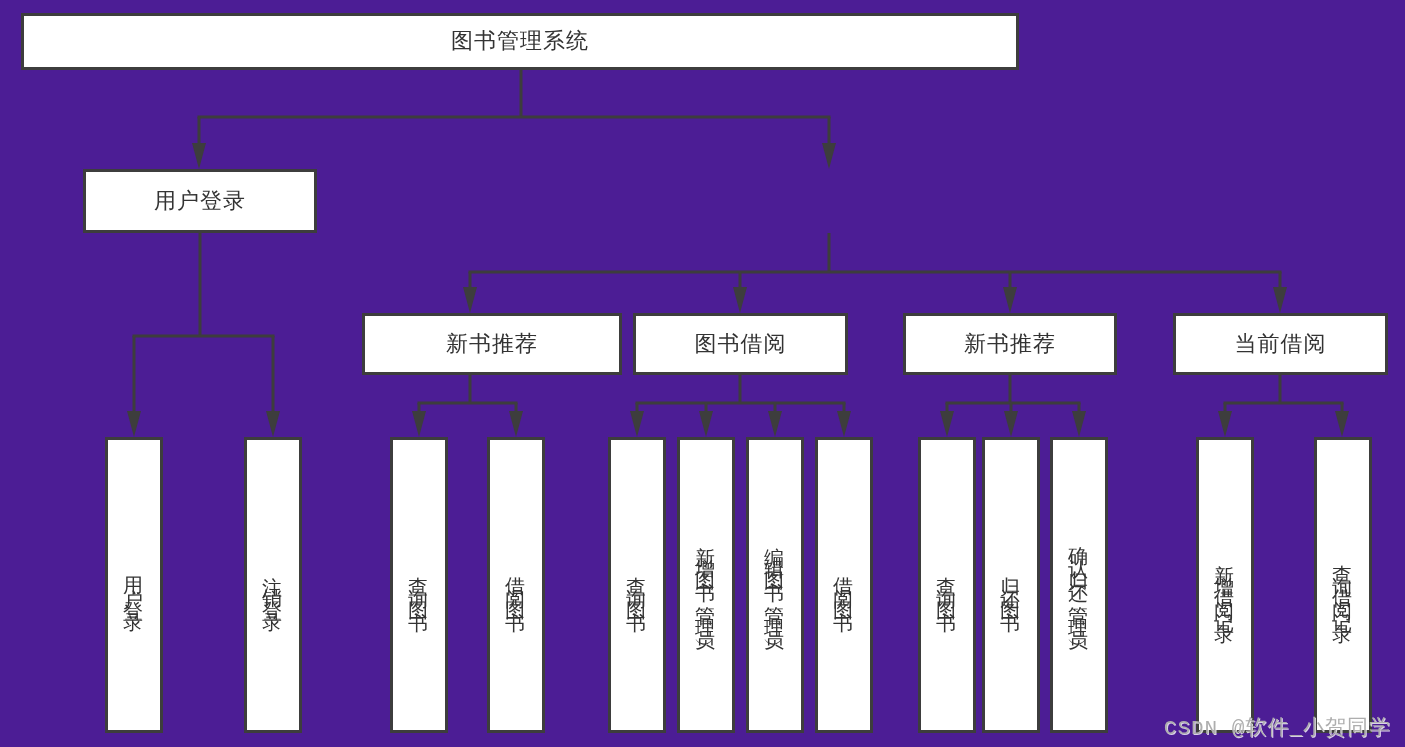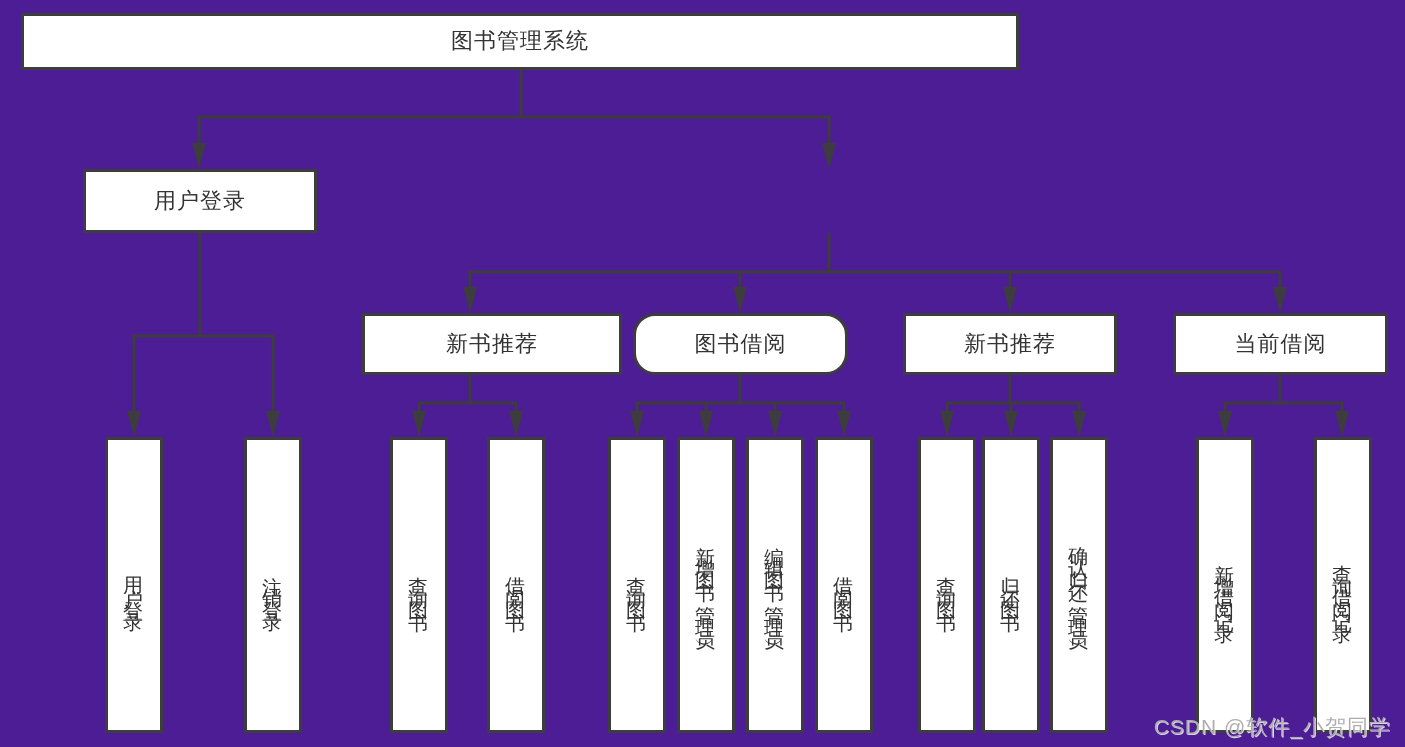--- a/index.html
+++ b/index.html
@@ -48,21 +48,21 @@
     letter-spacing: 12px;
     white-space: nowrap;
   }
   
   .n-root   { left: 21px;  top: 13px;  width: 998px; height: 57px; }
   
   .n-login  { left: 83px;  top: 169px; width: 234px; height: 64px; }
   .n-mgmt   { left: 712px; top: 169px; width: 234px; height: 64px; }
   
   .n-rec    { left: 362px;  top: 313px; width: 260px; height: 62px; }
-  .n-borrow { left: 633px;  top: 313px; width: 215px; height: 62px; border-radius: 22px; }
+  .n-borrow { left: 633px;  top: 313px; width: 215px; height: 62px; }
   .n-cur    { left: 903px;  top: 313px; width: 214px; height: 62px; }
   .n-log    { left: 1173px; top: 313px; width: 215px; height: 62px; }
   
   .leaf { width: 58px; height: 296px; top: 437px; }
   .n-l1a { left: 105px; }
   .n-l1b { left: 244px; }
   .n-l2a { left: 390px; }
   .n-l2b { left: 487px; }
   .n-l3a { left: 608px; }
   .n-l3b { left: 677px; }
@@ -76,20 +76,21 @@
   .watermark {
     position: absolute;
     right: 14px;
     bottom: 6px;
     font-size: 21px;
     color: #aeaeae;
     letter-spacing: 1px;
     text-shadow: 1px 1px 0 rgba(255,255,255,0.8);
     white-space: nowrap;
     pointer-events: none;
+    font-family: Liberation Mono, monospace;
   }
   svg line { stroke: #3d3d3d; stroke-width: 3; }
   svg polygon { fill: #3d3d3d; stroke: none; }
 </style>
 </head>
 <body>
 
 <div class="stage">
 
   <svg class="wires" viewBox="0 0 1405 747" xmlns="http://www.w3.org/2000/svg">

